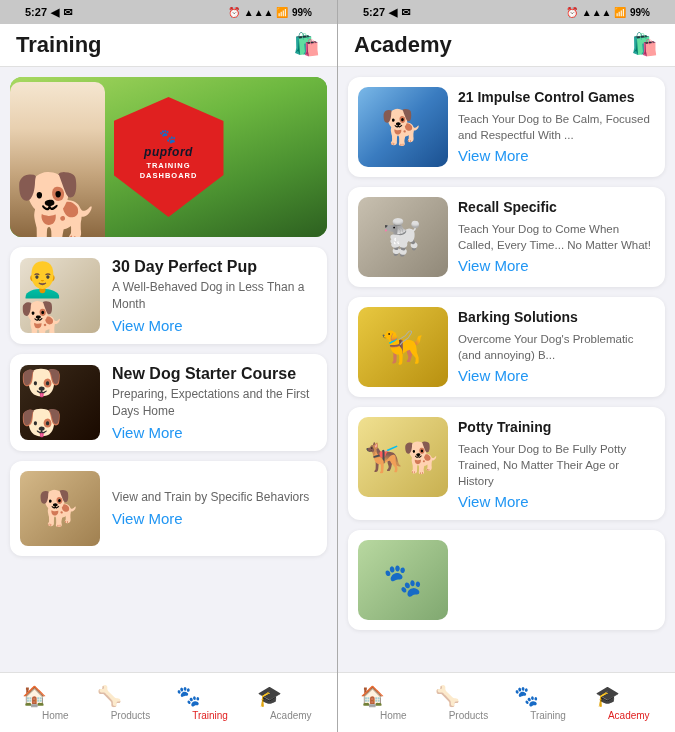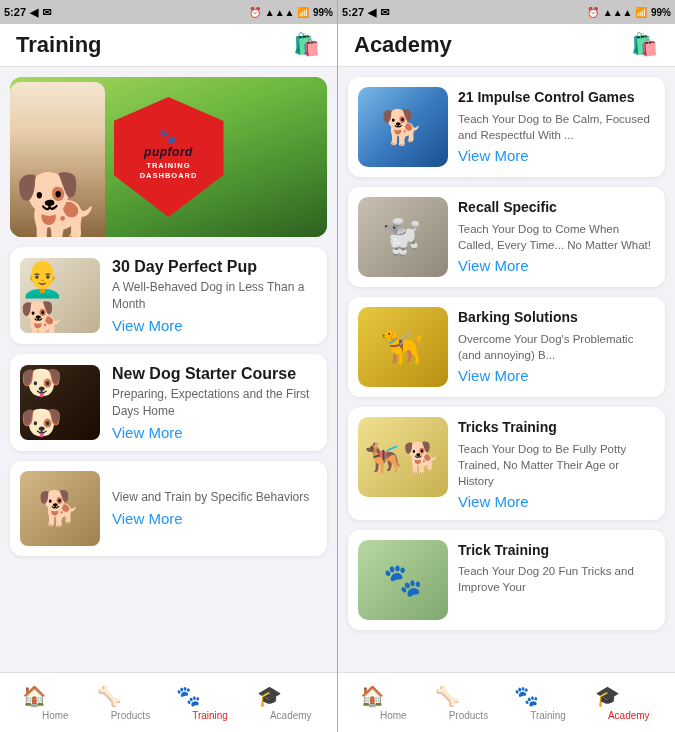--- a/index.html
+++ b/index.html
@@ -20,21 +20,21 @@
       overflow: hidden;
     }
 
     
     .status-bar {
       height: 24px;
       background: #c8c8c8;
       display: flex;
       align-items: center;
       justify-content: space-between;
-      padding: 0 4px;
+      padding: 0 25px;
       font-size: 11px;
       font-weight: 600;
       color: #000;
       flex-shrink: 0;
     }
     .status-left { display: flex; align-items: center; gap: 4px; }
     .status-right { display: flex; align-items: center; gap: 3px; font-size: 10px; }
 
     
     .app-header {
@@ -409,36 +409,32 @@
       </div>
     </div>
 
     <div class="academy-card">
       <div class="academy-thumb">
         <div style="width:100%;height:100%;background:linear-gradient(135deg,#f0e090 0%,#c8b050 100%);display:flex;align-items:center;justify-content:center;">
           <div style="font-size:30px;">🐕‍🦺🐕</div>
         </div>
       </div>
       <div class="academy-info">
-        <div class="academy-title">Tricks Training</div>
+        <div class="academy-title">Potty Training</div>
         <div class="academy-desc">Teach Your Dog to Be Fully Potty Trained, No Matter Their Age or History</div>
         <div class="view-more">View More</div>
       </div>
     </div>
 
     <div class="academy-card">
       <div class="academy-thumb">
         <div style="width:100%;height:100%;background:linear-gradient(135deg,#b8d8a0 0%,#80a870 100%);display:flex;align-items:center;justify-content:center;">
           <div style="font-size:32px;">🐾</div>
         </div>
       </div>
-      <div class="academy-info">
-        <div class="academy-title">Trick Training</div>
-        <div class="academy-desc">Teach Your Dog 20 Fun Tricks and Improve Your</div>
-      </div>
     </div>
 
   </div>
 
   <div class="bottom-nav">
     <div class="nav-item">
       <span class="nav-icon">🏠</span>
       <span class="nav-label">Home</span>
     </div>
     <div class="nav-item">

